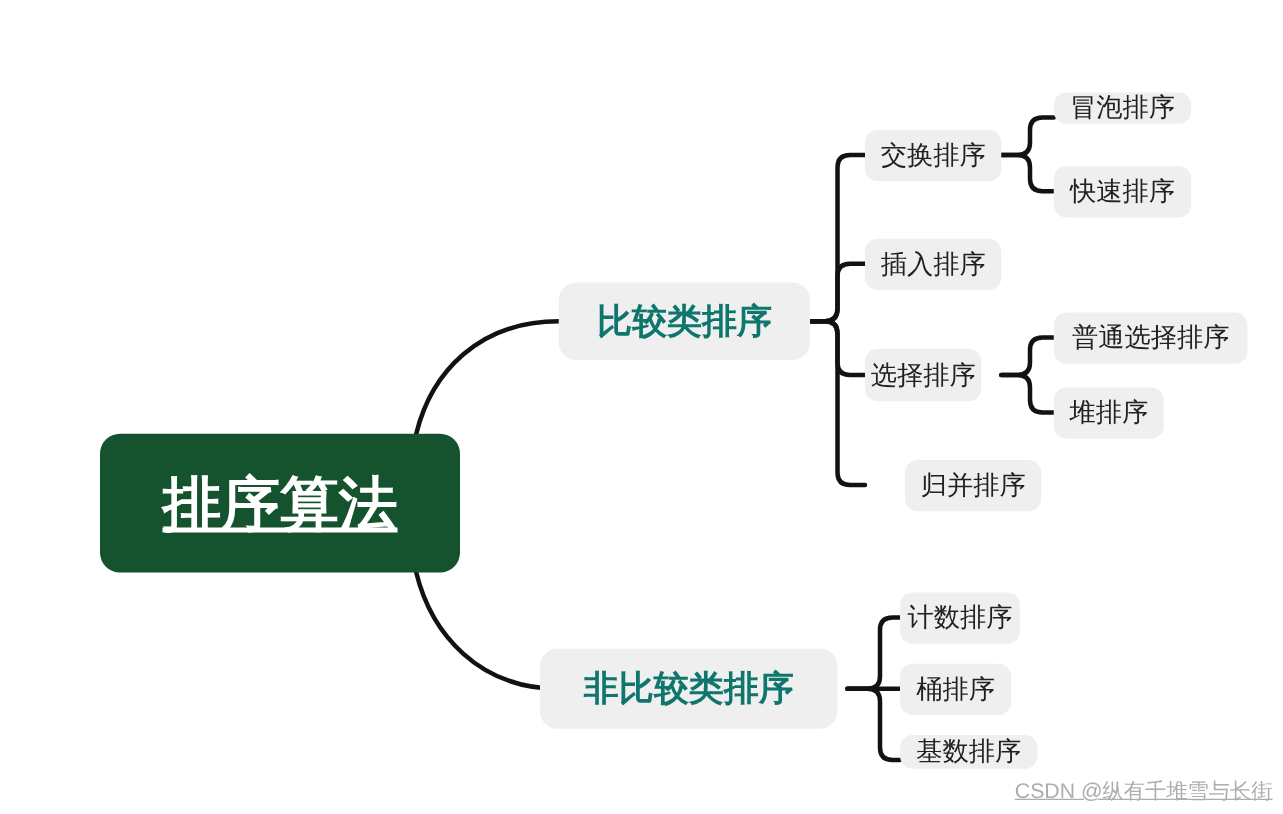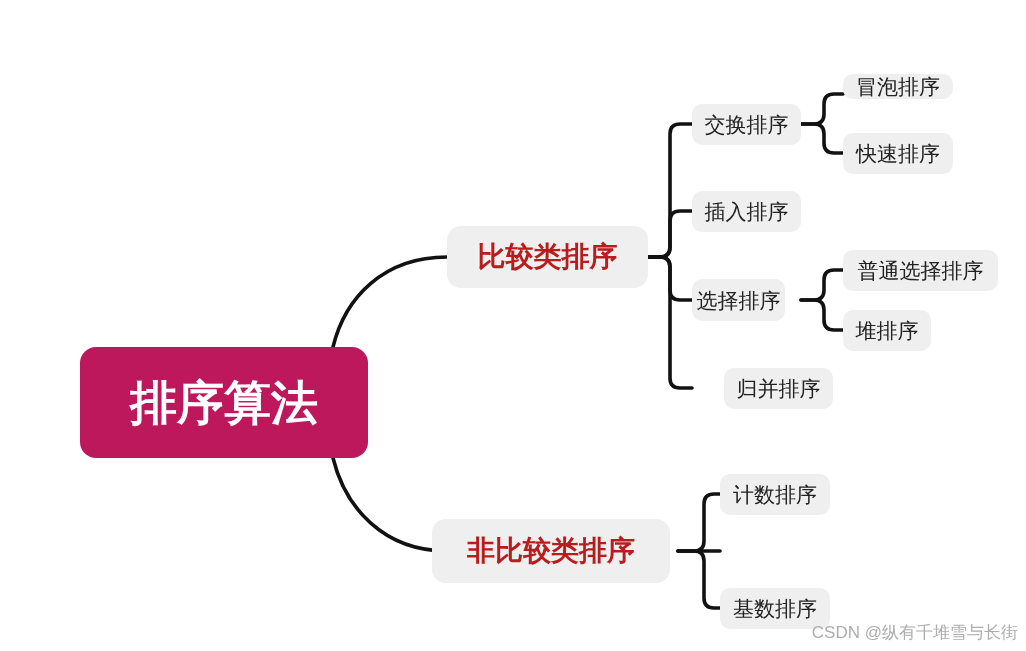--- a/index.html
+++ b/index.html
@@ -38,37 +38,39 @@
     border-radius: 10px;
     font-size: 21px;
     line-height: 1;
     white-space: nowrap;
     z-index: 1;
   }
   .node.parent {
     font-size: 28px;
     font-weight: bold;
     border-radius: 14px;
-    color: #b91c1c;
+    color: #0f766e;
   }
   .node.root {
-    background: #be185d;
+    background: #14532d;
     color: #ffffff;
     font-size: 47px;
     font-weight: bold;
     border-radius: 16px;
+    text-decoration: underline;
   }
   .watermark {
     position: absolute;
     right: 8px;
     bottom: 7px;
     font-size: 17px;
     color: #adadad;
     z-index: 2;
     white-space: nowrap;
+    text-decoration: underline;
   }
 </style>
 </head>
 <body>
 
 <div id="canvas">
 
   <svg id="connector-svg" width="1026" height="651" viewBox="0 0 1026 651">
 
     <path d="M333 347 C345 298 383 257 447 257"></path>
@@ -106,20 +108,21 @@
   <div class="node" style="left:692px; top:191px; width:109px; height:41px;">插入排序</div>
 
   <div class="node" style="left:692px; top:279px; width:93px; height:42px;">选择排序</div>
 
   <div class="node" style="left:843px; top:250px; width:155px; height:41px;">普通选择排序</div>
 
   <div class="node" style="left:843px; top:310px; width:88px; height:41px;">堆排序</div>
 
   <div class="node" style="left:724px; top:368px; width:109px; height:41px;">归并排序</div>
 
-  <div class="node" style="left:720px; top:474px; width:110px; height:41px;">计数排序</div>
+  <div class="node" style="left:720px; top:474px; width:96px; height:41px;">计数排序</div>
 
+  <div class="node" style="left:720px; top:531px; width:89px; height:41px;">桶排序</div>
 
-  <div class="node" style="left:720px; top:588px; width:110px; height:41px;">基数排序</div>
+  <div class="node" style="left:720px; top:588px; width:110px; height:27px;">基数排序</div>
 
   <div class="watermark">CSDN @纵有千堆雪与长街</div>
 
 </div>
 
 </body></html>

